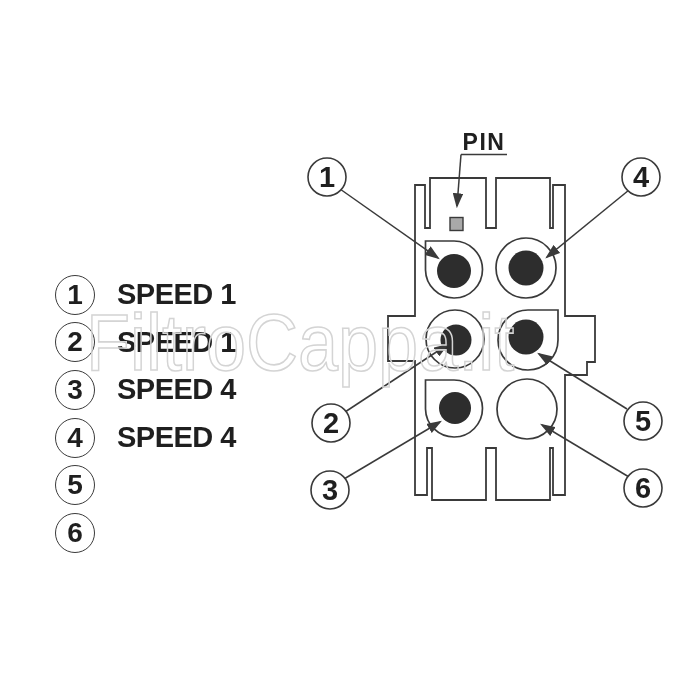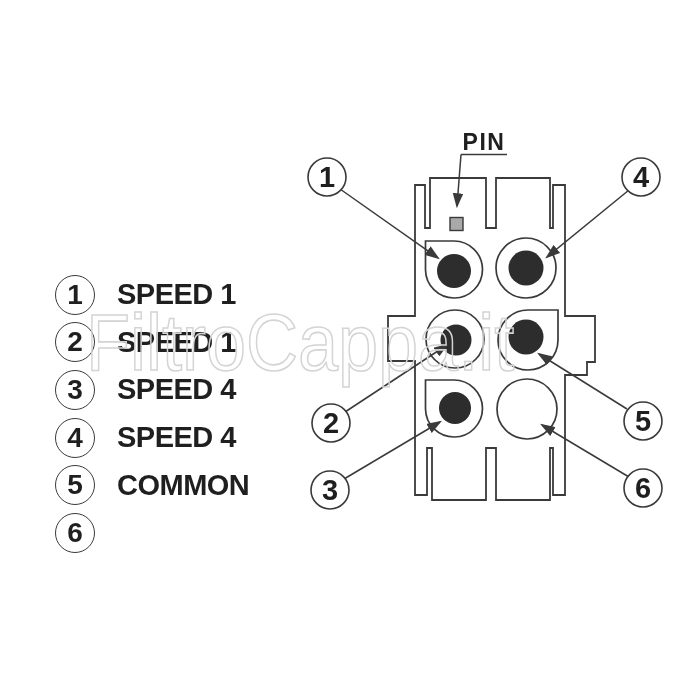--- a/index.html
+++ b/index.html
@@ -80,21 +80,20 @@
     <div class="legend-row">
       <span class="badge">
           <span>4</span>
         </span>
       <span class="legend-label">SPEED 4</span>
     </div>
     <div class="legend-row">
       <span class="badge">
           <span>5</span>
         </span>
-      <span class="legend-label">COMMON</span>
     </div>
     <div class="legend-row">
       <span class="badge">
           <span>6</span>
         </span>
       <span class="legend-label"></span>
     </div>
   </div>
 
   <svg class="drawing" width="700" height="700" viewBox="0 0 700 700">

